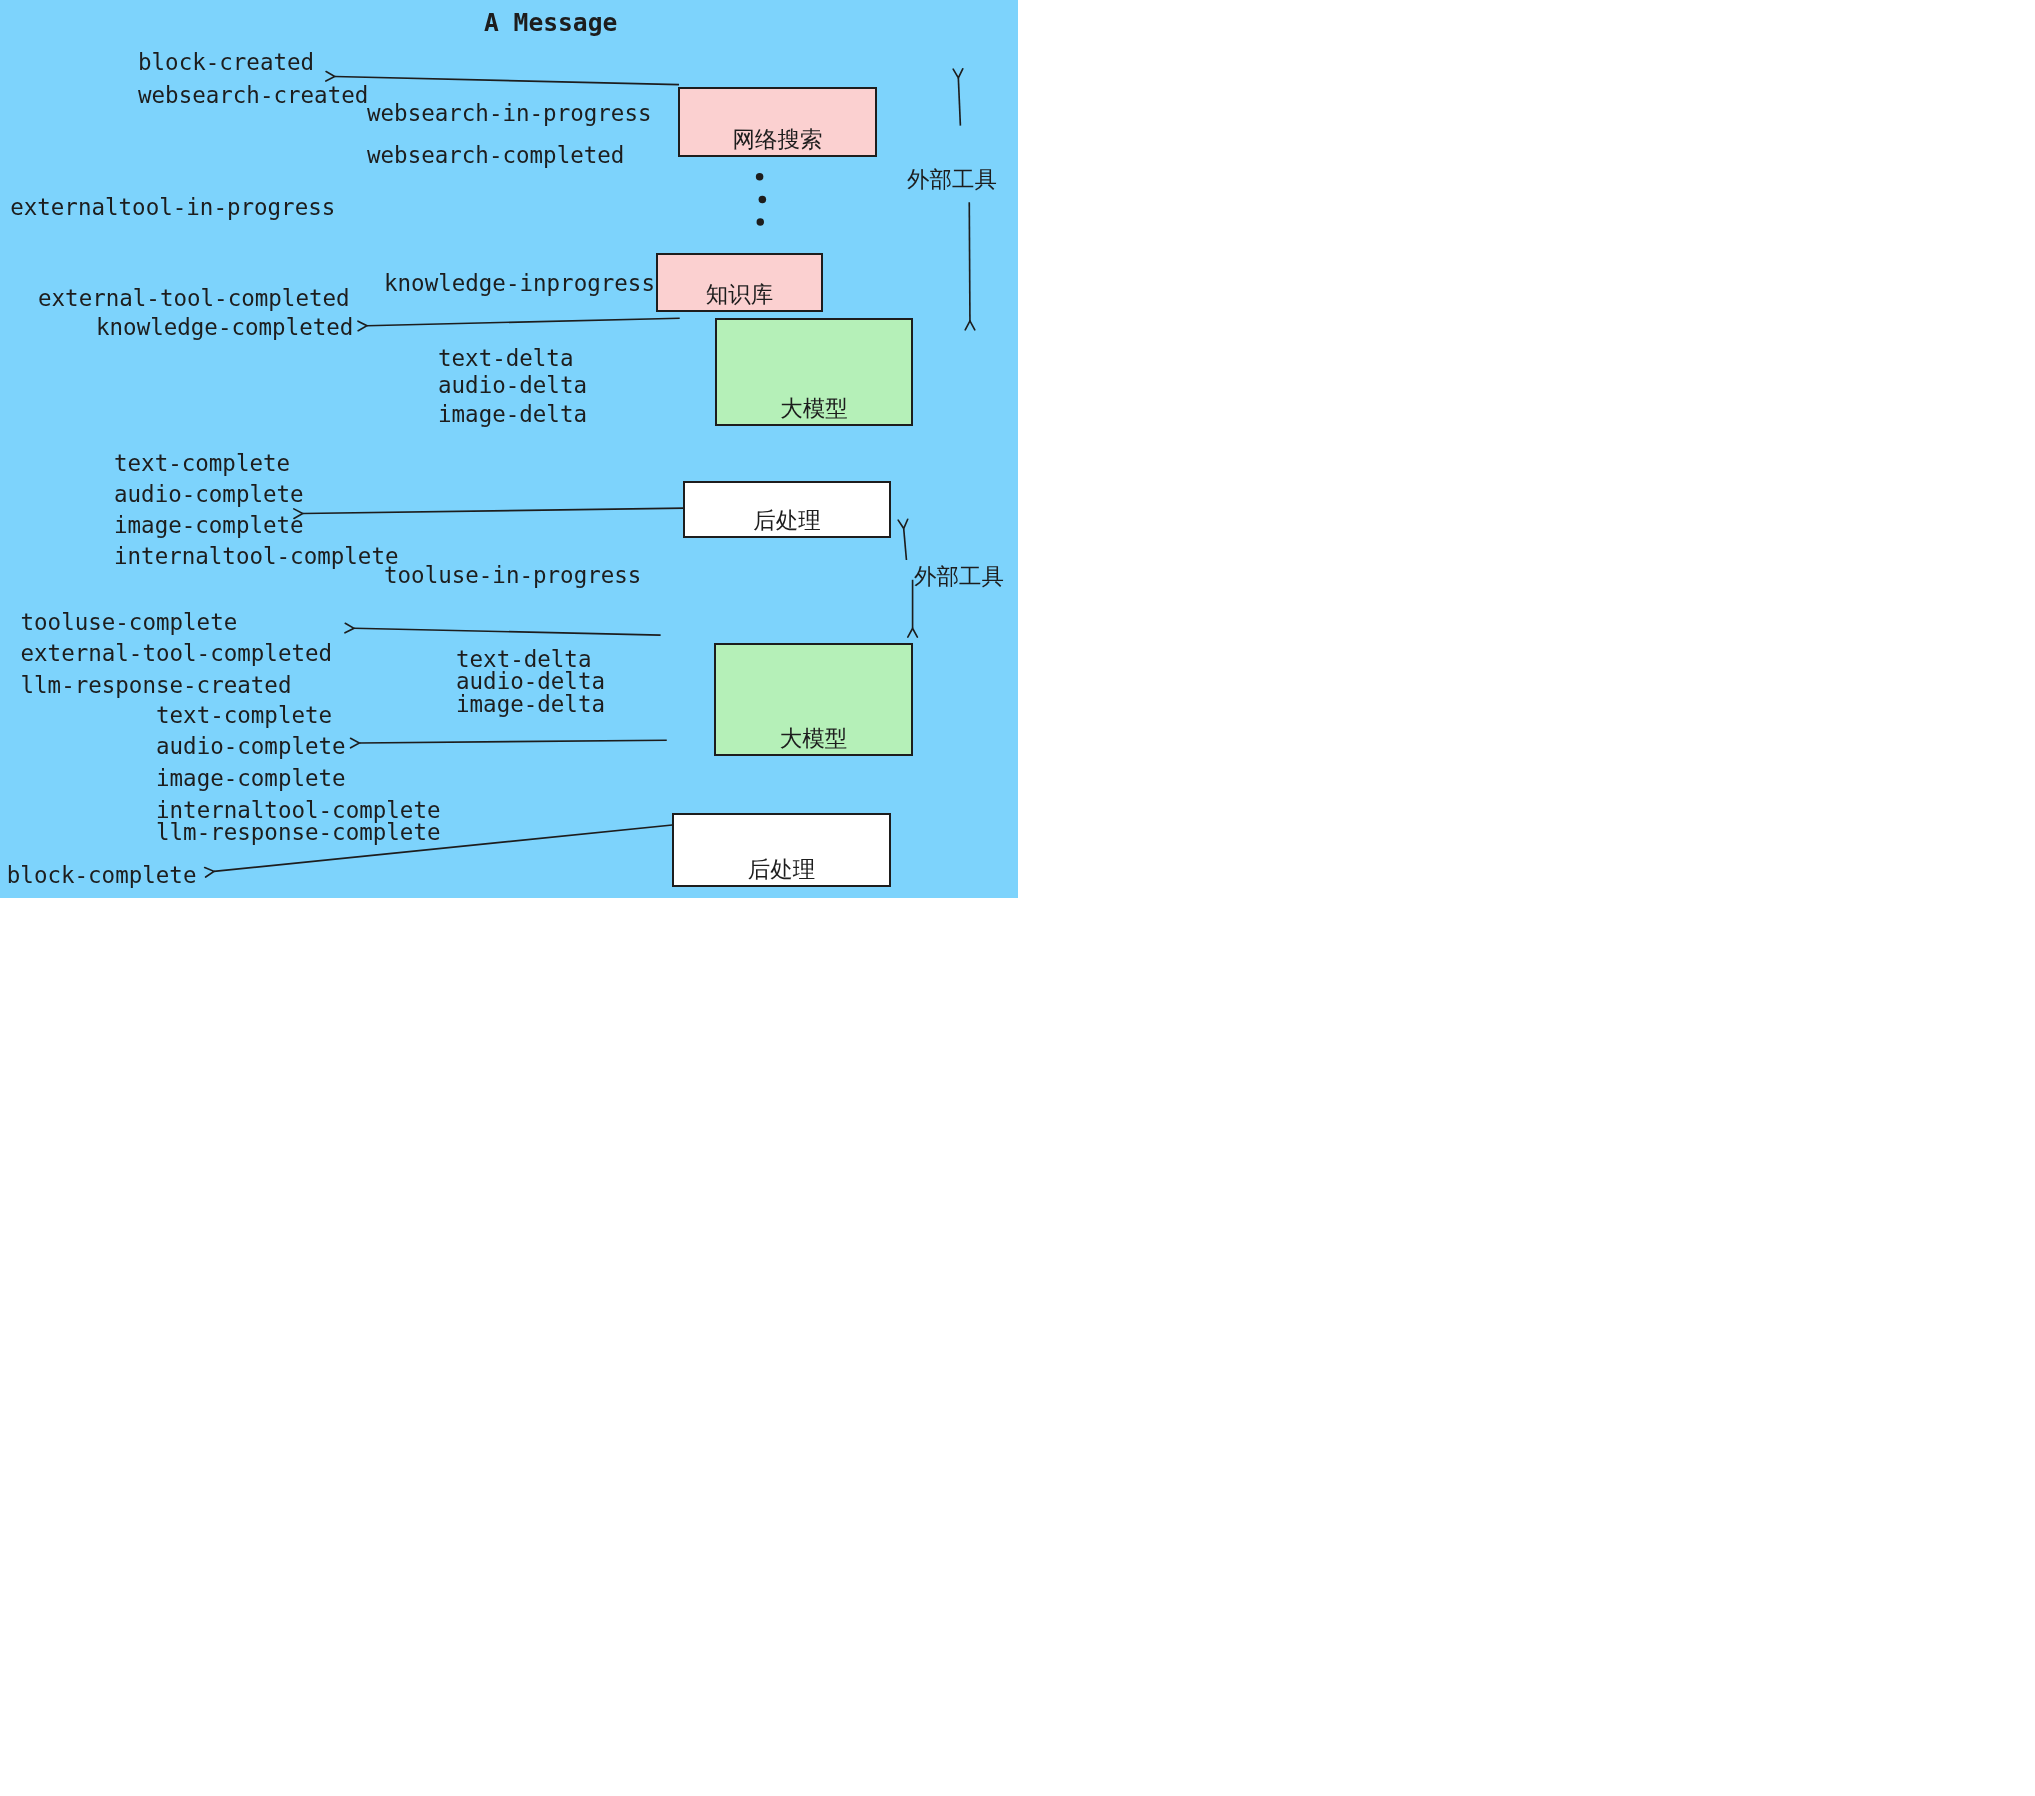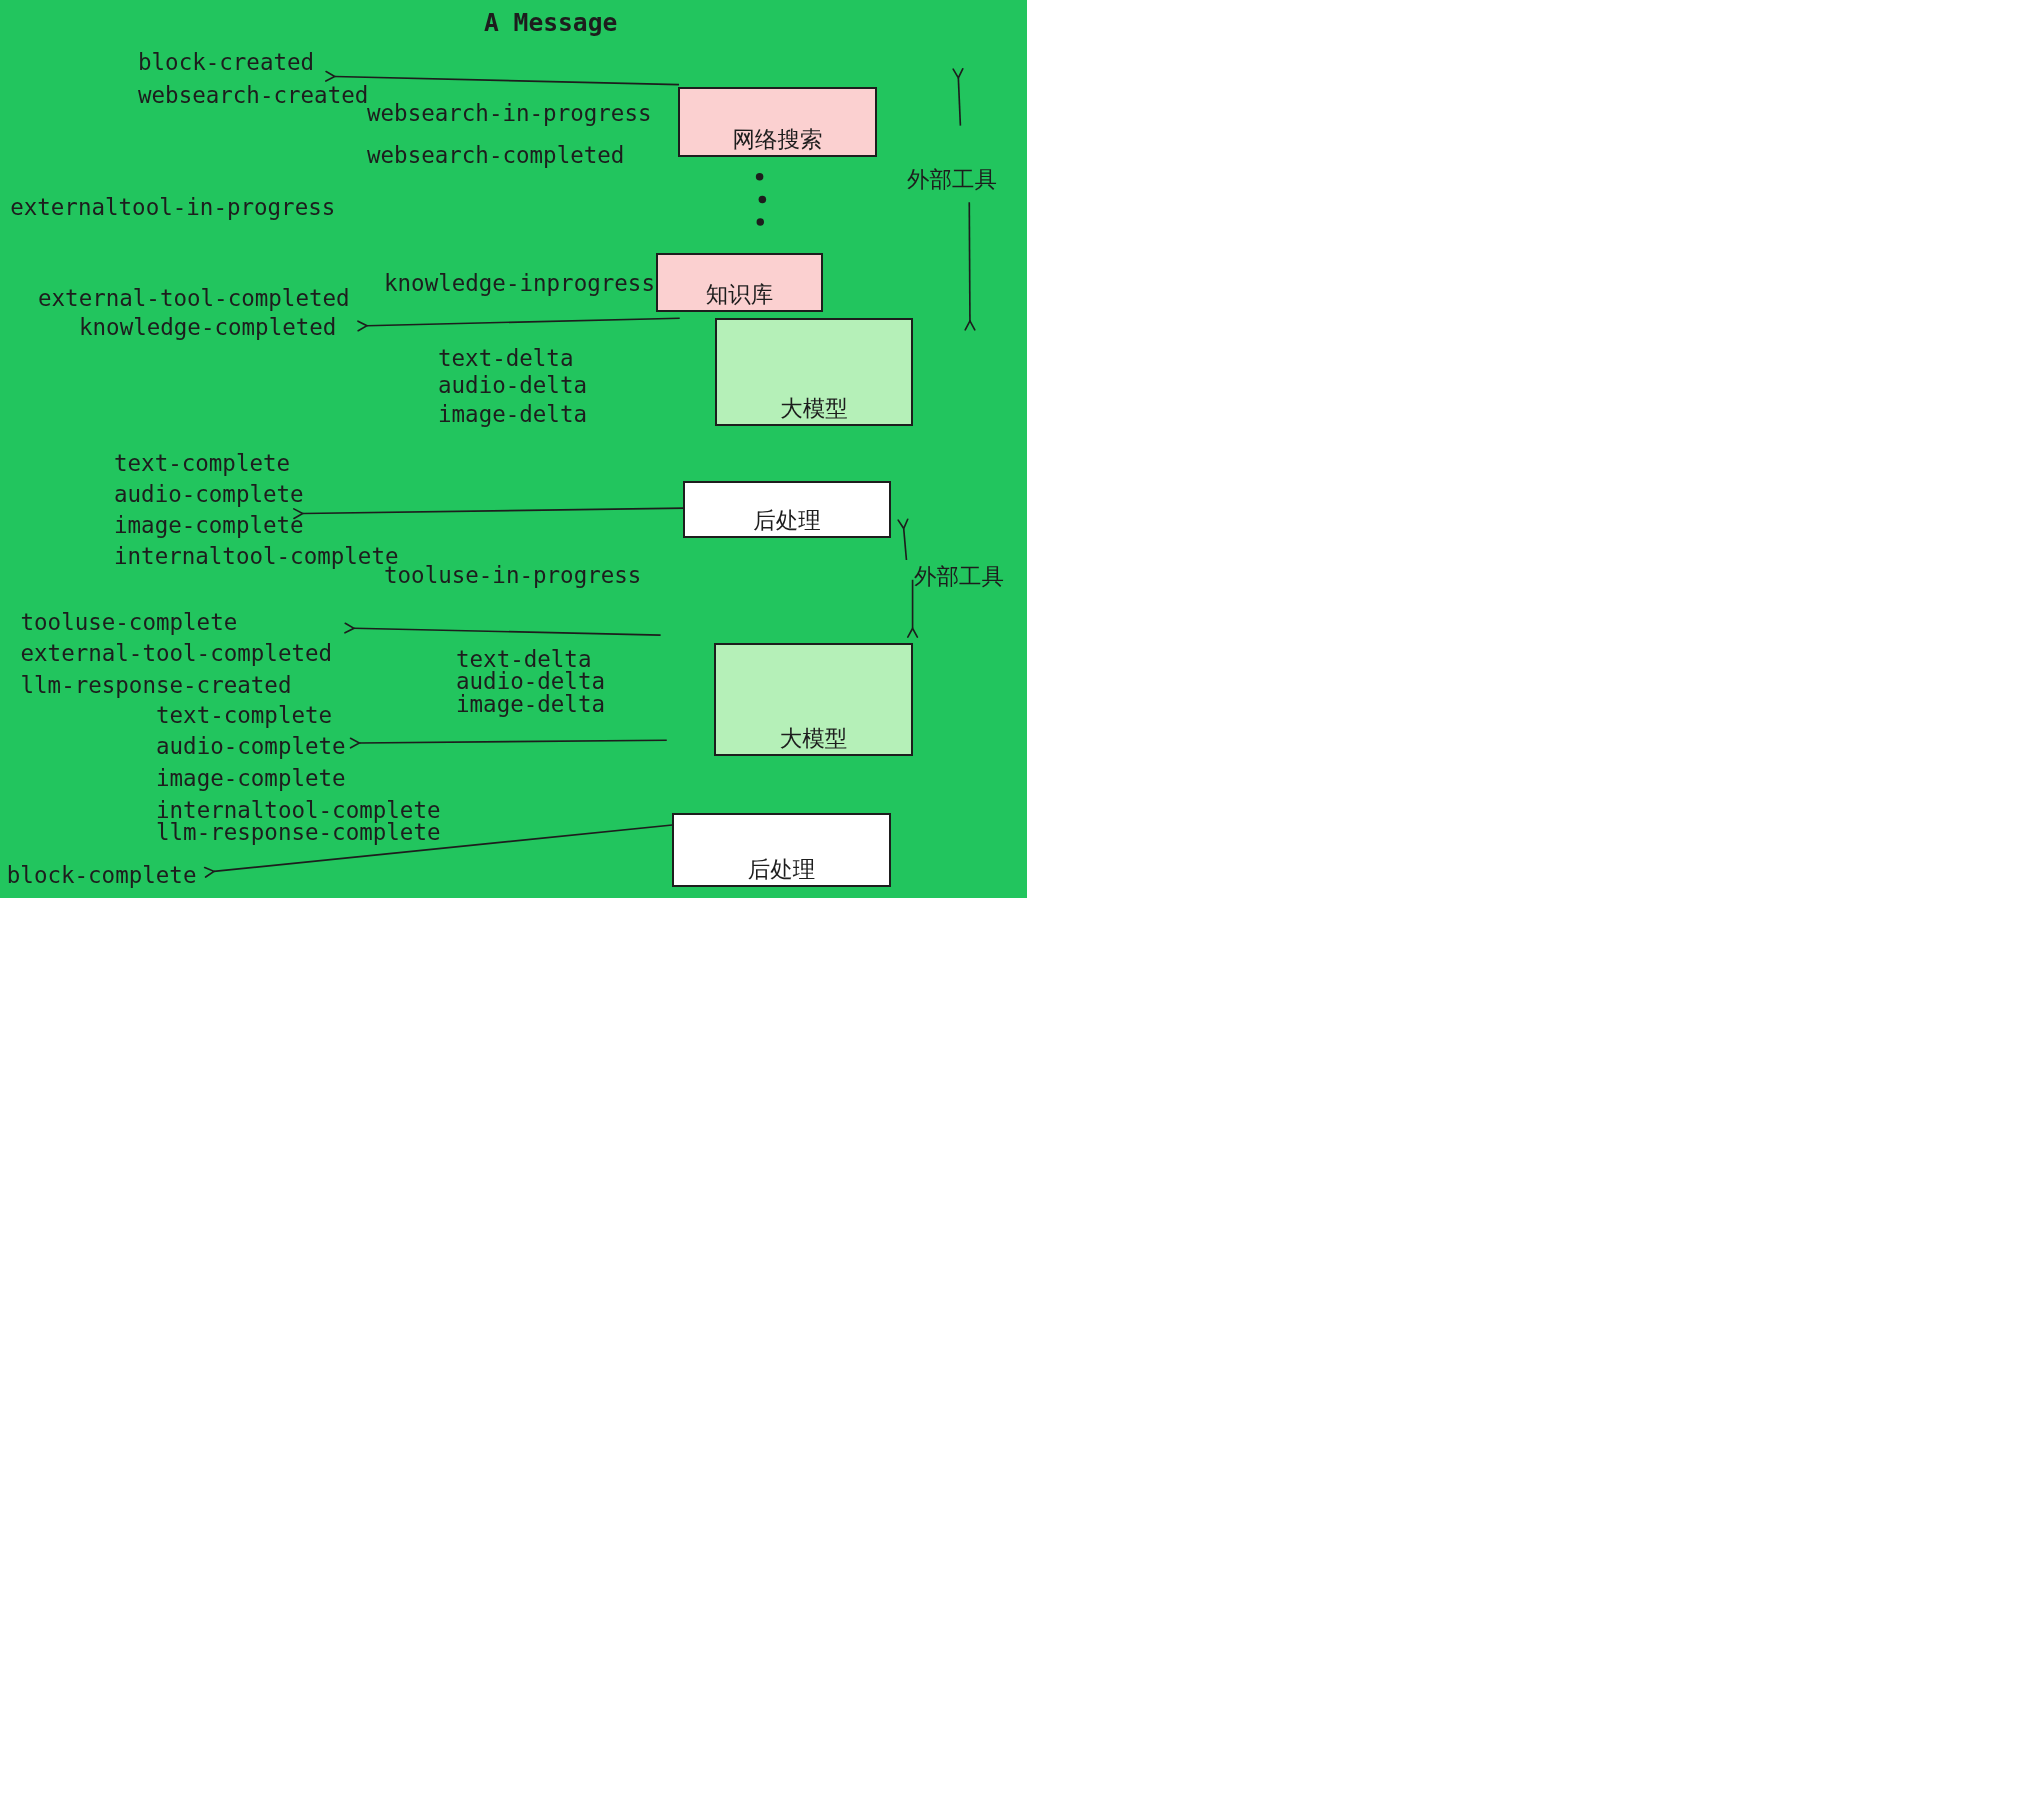--- a/index.html
+++ b/index.html
@@ -1,23 +1,22 @@
 <!DOCTYPE html>
 <html style="font-size:11px"><head>
 <meta charset="utf-8">
 <style>
   html, body { margin: 0; padding: 0; background: #ffffff; }
   #stage {
     position: relative;
     width: 1018px; height: 898px;
-    background: #22c55e;
+    background: #7dd3fc;
     font-family: "DejaVu Sans Mono", monospace;
     color: var(--ink, #1d1d1d);
     overflow: hidden;
-    padding-left: 9px;
   }
   .title {
     position: absolute;
     font: bold 24.6px "DejaVu Sans Mono", monospace;
     white-space: nowrap;
   }
   .ev {
     position: absolute;
     font: 22.5px "DejaVu Sans Mono", monospace;
     line-height: 1.1;
@@ -111,21 +110,21 @@
   <div class="side-label" style="left:907px; top:164px">外部工具</div>
   <div class="side-label" style="left:914px; top:561px">外部工具</div>
 
   <div class="ev" style="left:138px; top:50px">block-created</div>
   <div class="ev" style="left:138px; top:83px">websearch-created</div>
   <div class="ev" style="left:367px; top:101px">websearch-in-progress</div>
   <div class="ev" style="left:367px; top:143px">websearch-completed</div>
   <div class="ev" style="left:10.2px;  top:195px">externaltool-in-progress</div>
   <div class="ev" style="left:384px; top:271px">knowledge-inprogress</div>
   <div class="ev" style="left:38px;  top:286px">external-tool-completed</div>
-  <div class="ev" style="left:79px; top:315px">knowledge-completed</div>
+  <div class="ev" style="left:96px; top:315px">knowledge-completed</div>
   <div class="ev" style="left:438px; top:346px">text-delta</div>
   <div class="ev" style="left:438px; top:373px">audio-delta</div>
   <div class="ev" style="left:438px; top:402px">image-delta</div>
   <div class="ev" style="left:114px; top:451px">text-complete</div>
   <div class="ev" style="left:114px; top:482px">audio-complete</div>
   <div class="ev" style="left:114px; top:513px">image-complete</div>
   <div class="ev" style="left:114px; top:544px">internaltool-complete</div>
   <div class="ev" style="left:384px; top:563px">tooluse-in-progress</div>
   <div class="ev" style="left:20.5px;  top:610px">tooluse-complete</div>
   <div class="ev" style="left:20.5px;  top:641px">external-tool-completed</div>

